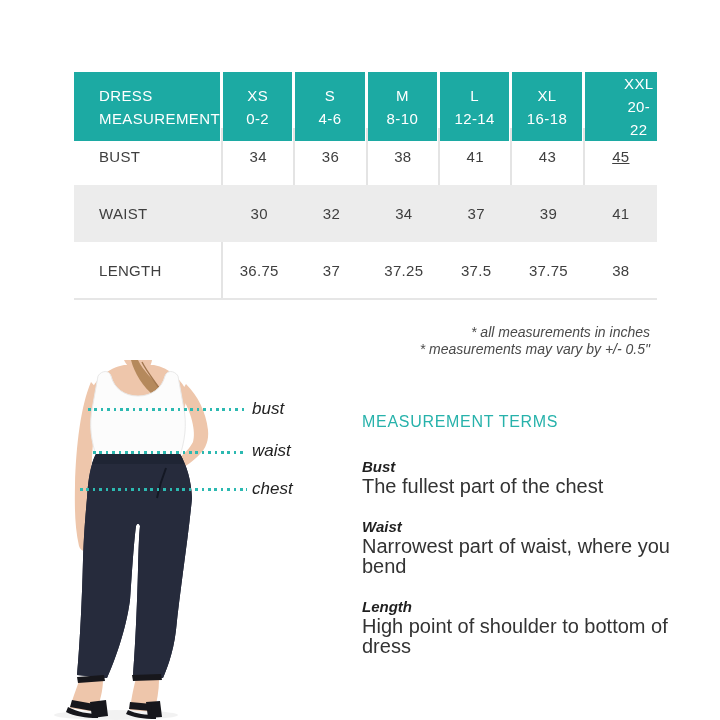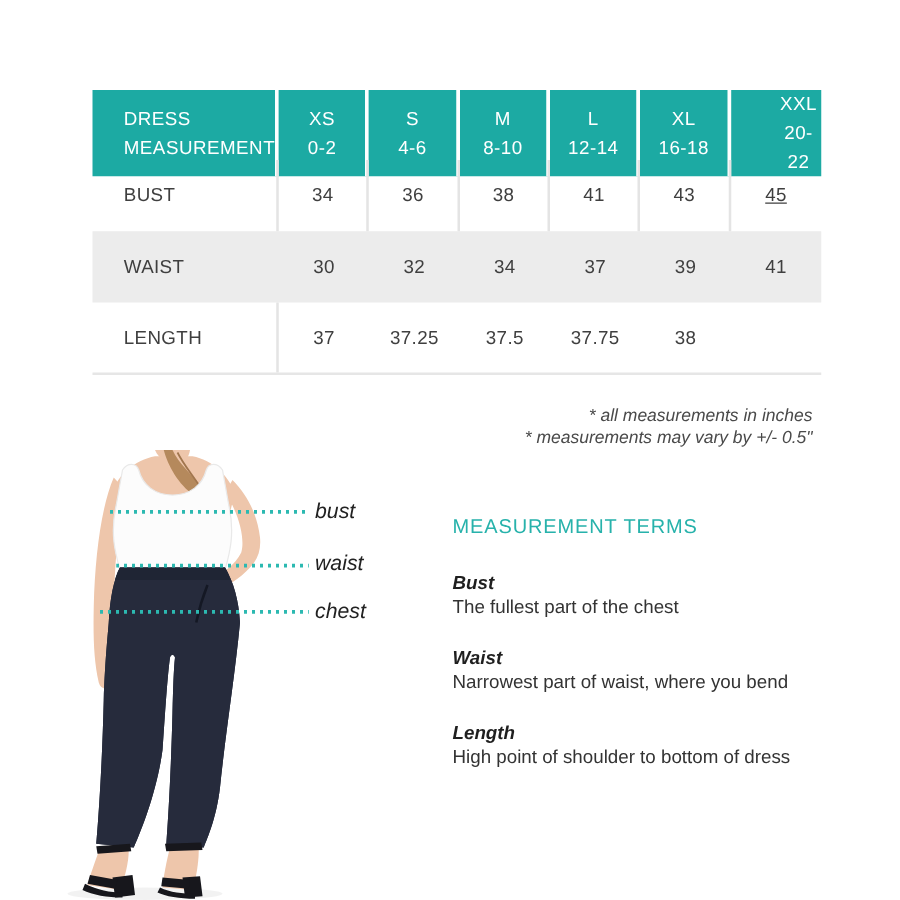--- a/index.html
+++ b/index.html
@@ -46,21 +46,21 @@
   #label-bust  { top:399px; }
   #label-waist { top:441px; }
   #label-hips  { top:479px; }
 
   
   .terms { position:absolute; left:362px; top:386px; width:320px;margin-top:27px; }
   .terms-heading { color:#27b2ab; font-size:16px; letter-spacing:.7px; font-weight:400; }
   .term-item { margin-top:21px; }
   .term-item.first { margin-top:26px; }
   .term { font-weight:700; font-style:italic; font-size:15px; color:#1f1f1f; line-height:19px; }
-  .definition { font-size:15px; color:#333333; line-height:20px; }
+  .definition { font-size:20px; color:#333333; line-height:20px; }
 </style>
 </head>
 <body>
 
 <div id="canvas">
 
   <div class="size-table">
     <div class="tgrid thead">
       <div class="th corner">
         <div>DRESS</div>
@@ -107,20 +107,21 @@
       <div class="td">30</div>
       <div class="td">32</div>
       <div class="td">34</div>
       <div class="td">37</div>
       <div class="td">39</div>
       <div class="td">41</div>
     </div>
 
     <div class="tgrid tr row-length">
       <div class="td label">LENGTH</div>
+      <div class="td">36.75</div>
       <div class="td">37</div>
       <div class="td">37.25</div>
       <div class="td">37.5</div>
       <div class="td">37.75</div>
       <div class="td">38</div>
     </div>
   </div>
 
   <div class="footnotes">
     <div>* all measurements in inches</div>

